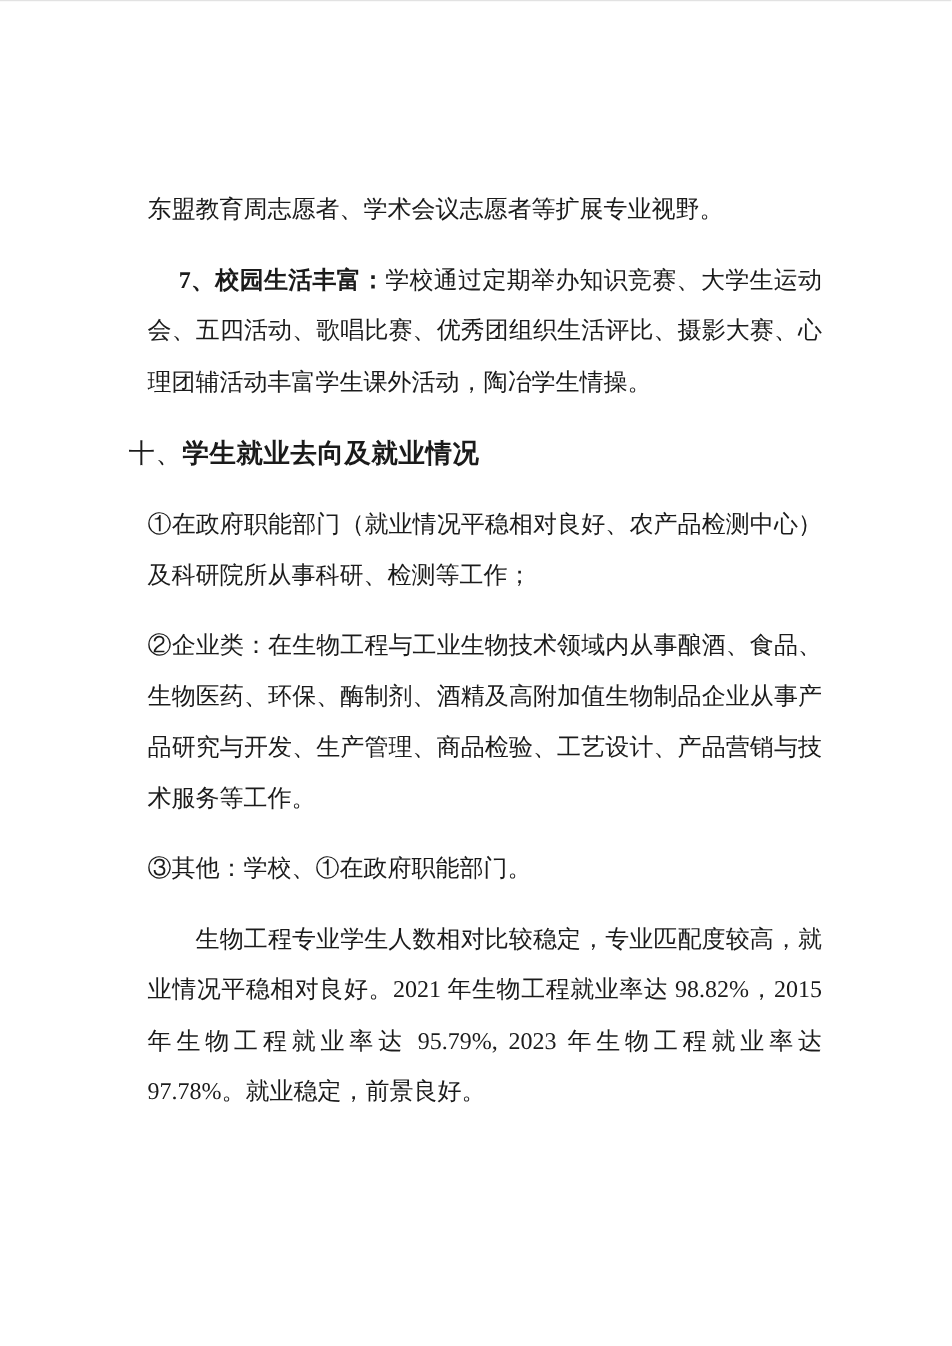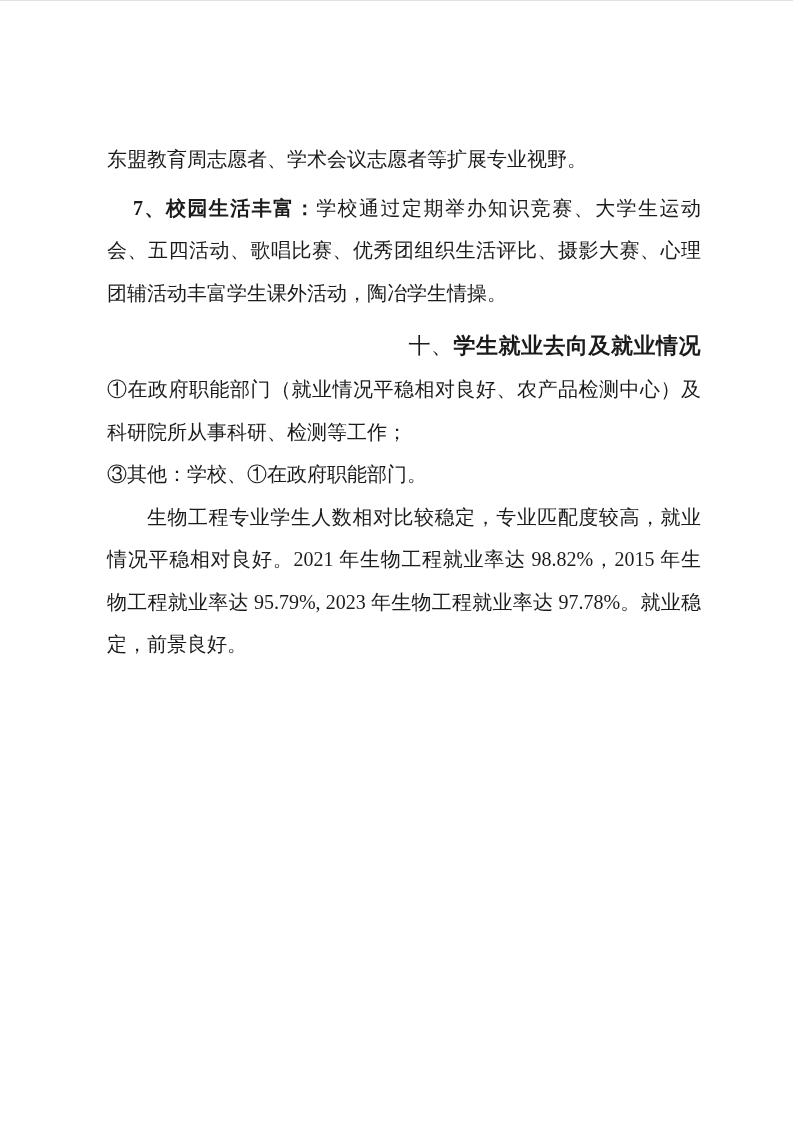--- a/index.html
+++ b/index.html
@@ -16,21 +16,21 @@
     box-sizing: border-box;
     width: 793px;
     height: 1122px;
     padding: 137px 92px 0 107px;
     border-top: 1px solid #e2e2e2;
     background: #ffffff;
     font-family: "Liberation Serif", "DejaVu Serif", serif;
     color: #1b1b1b;
   }
   .body-para {
-    margin: 0;
+    margin: 16px;
     font-size: 20px;
     line-height: 42.5px;
     text-align: justify;
     font-weight: 400;
   }
   .indent-item {
     text-indent: 26px;
     margin-top: 6px;
   }
   .indent-2em {
@@ -38,38 +38,39 @@
   }
   .lead-bold {
     font-weight: 700;
   }
   .section-heading {
     margin: 10px 0 0 0;
     font-family: "Liberation Sans", "DejaVu Sans", sans-serif;
     font-size: 22px;
     line-height: 44px;
     font-weight: 400;
-    text-align: right;
+    text-align: left;
     letter-spacing: 0.5px;
   }
   .section-heading .heading-title {
     font-weight: 700;
   }
 </style>
 </head>
 <body>
 
 <div class="page">
 
   <p class="body-para">东盟教育周志愿者、学术会议志愿者等扩展专业视野。</p>
 
   <p class="body-para indent-item"><span class="lead-bold">7、校园生活丰富：</span><span>学校通过定期举办知识竞赛、大学生运动会、五四活动、歌唱比赛、优秀团组织生活评比、摄影大赛、心理团辅活动丰富学生课外活动，陶冶学生情操。</span></p>
 
   <h2 class="section-heading"><span class="heading-num">十、</span><span class="heading-title">学生就业去向及就业情况</span></h2>
 
   <p class="body-para">①在政府职能部门（就业情况平稳相对良好、农产品检测中心）及科研院所从事科研、检测等工作；</p>
 
+  <p class="body-para">②企业类：在生物工程与工业生物技术领域内从事酿酒、食品、生物医药、环保、酶制剂、酒精及高附加值生物制品企业从事产品研究与开发、生产管理、商品检验、工艺设计、产品营销与技术服务等工作。</p>
 
   <p class="body-para">③其他：学校、①在政府职能部门。</p>
 
   <p class="body-para indent-2em">生物工程专业学生人数相对比较稳定，专业匹配度较高，就业情况平稳相对良好。2021 年生物工程就业率达 98.82%，2015 年生物工程就业率达 95.79%, 2023 年生物工程就业率达 97.78%。就业稳定，前景良好。</p>
 
 </div>
 
 </body></html>

